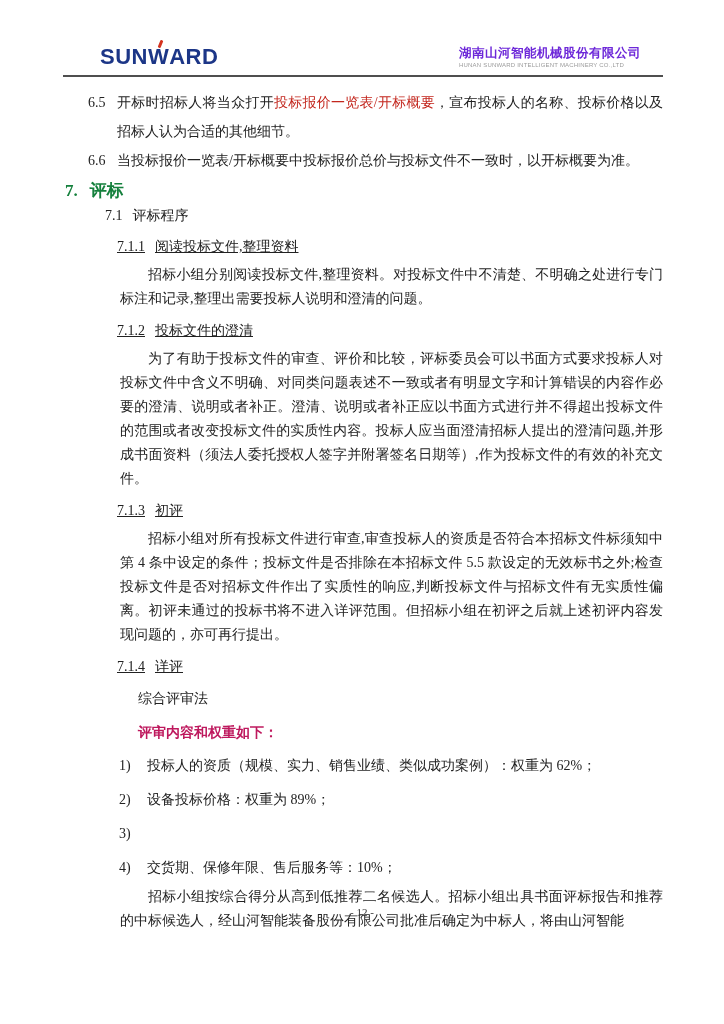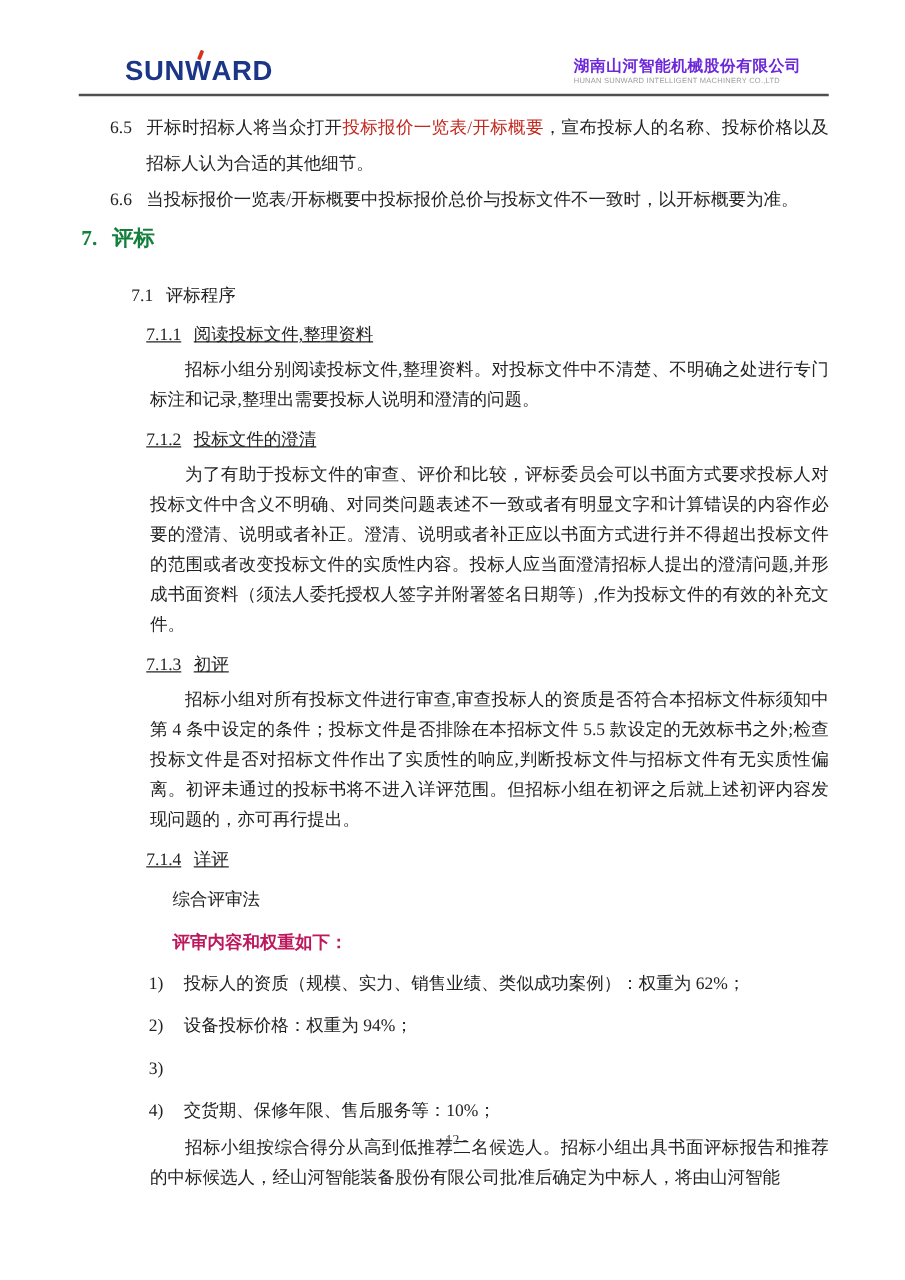--- a/index.html
+++ b/index.html
@@ -36,21 +36,21 @@
   }
   
   .content { margin:0 61px 0 65px; font-size:14px; text-align:justify; }
   .clause-list { margin-top:11px; }
   .clause { display:flex; line-height:29px; }
   .clause-num { flex:0 0 52px; padding-left:23px; }
   .clause-body { flex:1; }
   .red { color:#c3261d; }
   .sec7 { margin-top:4px; font-size:17px; font-weight:bold; color:#15803d; }
   .sec7 .num { margin-right:12px; }
-  .h2 { margin-top:25px; margin-left:40px; line-height:22px; }
+  .h2 { margin-top:3px; margin-left:40px; line-height:22px; }
   .h3 { margin-top:9px; margin-left:52px; line-height:22px;text-decoration:underline; }
   .h2 .num, .h3 .num { margin-right:10px; }
   .para { margin-top:5px; padding-left:55px; text-indent:28px; line-height:24px; }
   .method { margin-top:10px; margin-left:73px; line-height:22px; }
   .red-heading {
     margin-top:12px; margin-left:73px; line-height:22px;
     color:#be185d; font-weight:bold;
   }
   .weight-item { display:flex; margin-top:10px; line-height:24px; padding-left:54px; }
   .weight-num { flex:0 0 28px; }
@@ -118,21 +118,21 @@
     <div class="method">综合评审法</div>
 
     <div class="red-heading">评审内容和权重如下：</div>
 
     <div class="weight-item">
       <span class="weight-num">1)</span>
       <span class="weight-text">投标人的资质（规模、实力、销售业绩、类似成功案例）：权重为 62%；</span>
     </div>
     <div class="weight-item">
       <span class="weight-num">2)</span>
-      <span class="weight-text">设备投标价格：权重为 94%；</span>
+      <span class="weight-text">设备投标价格：权重为 89%；</span>
     </div>
     <div class="weight-item">
       <span class="weight-num">3)</span>
     </div>
     <div class="weight-item">
       <span class="weight-num">4)</span>
       <span class="weight-text">交货期、保修年限、售后服务等：10%；</span>
     </div>
 
     <p class="para">招标小组按综合得分从高到低推荐二名候选人。招标小组出具书面评标报告和推荐的中标候选人，经山河智能装备股份有限公司批准后确定为中标人，将由山河智能</p>

